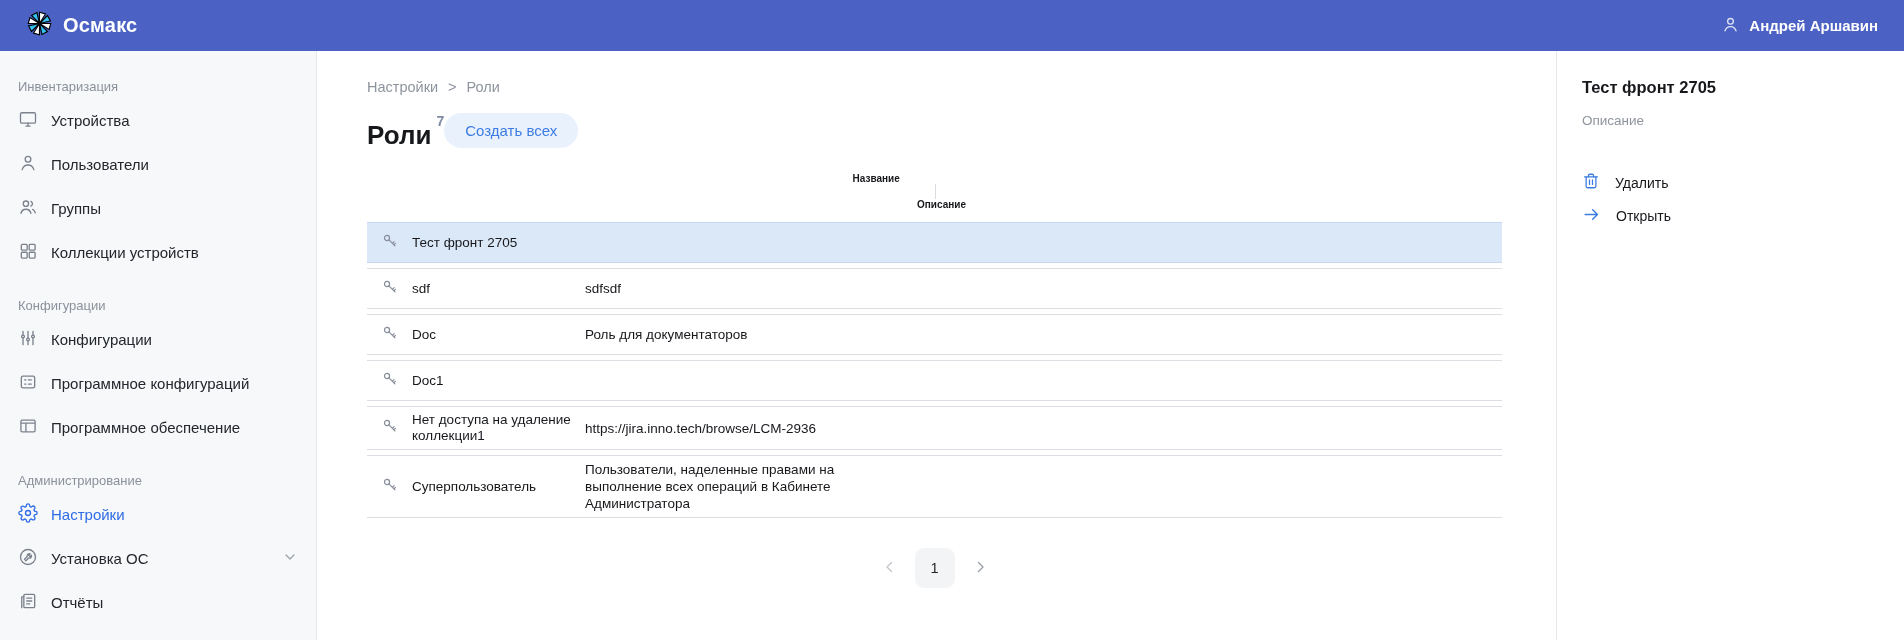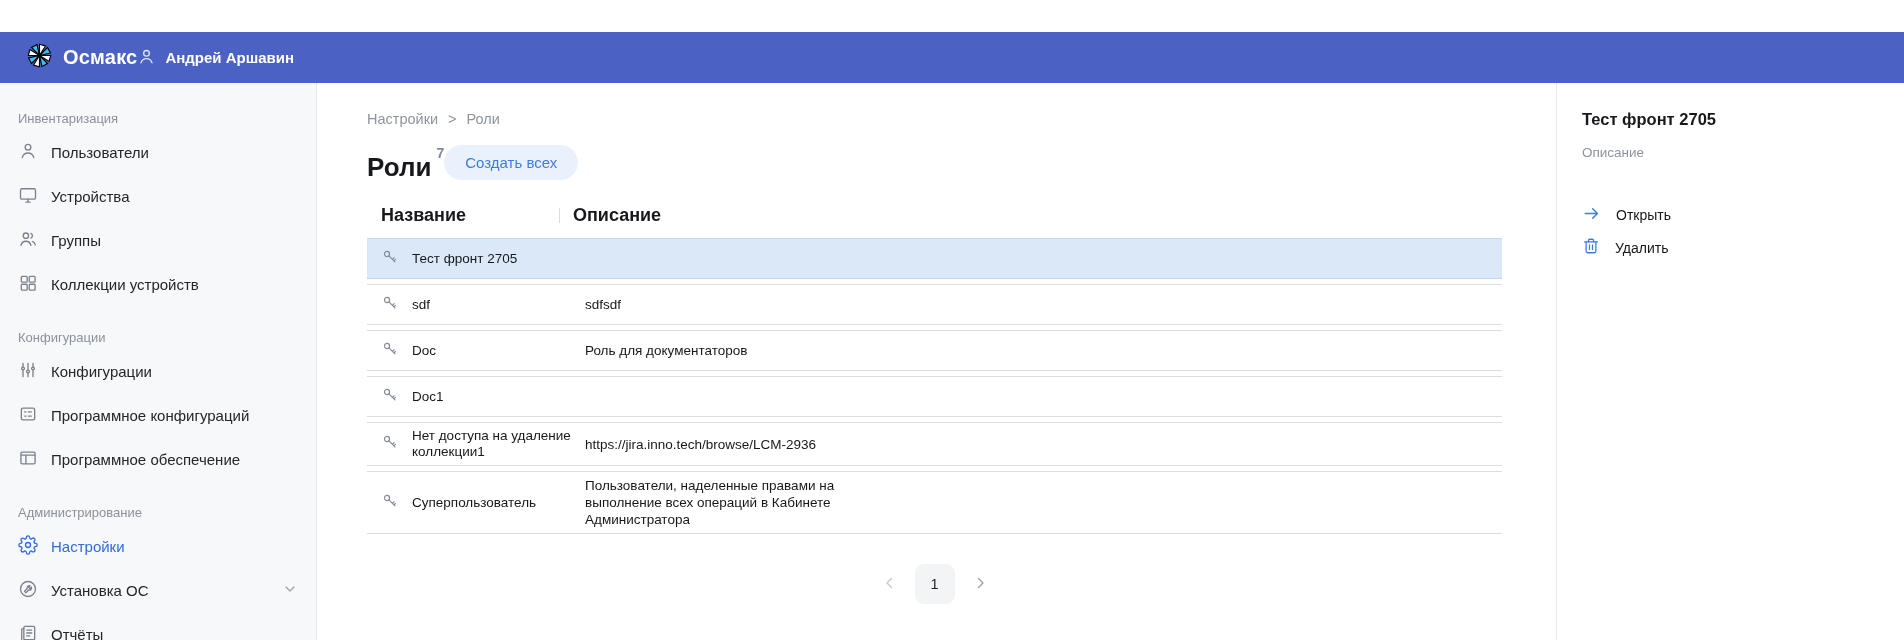--- a/index.html
+++ b/index.html
@@ -1,21 +1,21 @@
 <!DOCTYPE html>
 <html><head>
 <meta charset="utf-8">
 <style>
   * { margin:0; padding:0; box-sizing:border-box; }
   html,body { width:1904px; height:640px; overflow:hidden; background:#fff;
     font-family:"Liberation Sans", sans-serif; }
 
   
   .topbar { height:51px; background:#4b62c4; display:flex; align-items:center;
-    justify-content:flex-start; padding:0 26px;margin-top:32px; }
+    justify-content:space-between; padding:0 26px; }
   .brand { display:flex; align-items:center; gap:10px; }
   .brand-name { color:#fff; font-size:20px; font-weight:bold; letter-spacing:.2px; }
   .userbox { display:flex; align-items:center; gap:9px; color:#fff; font-size:15px;
     font-weight:bold; cursor:pointer; }
   .userbox svg { stroke:#dfe4f6; }
 
   
   .app { display:flex; height:589px; }
 
   
@@ -40,21 +40,21 @@
     margin-top:18px; }
   .page-title { font-size:26px; font-weight:bold; color:#17181c; }
   .page-title sup { font-size:14px; font-weight:bold; color:#7e8aa3;
     margin-left:5px; vertical-align:18px; }
   .create-btn { border:none; background:#e9f1fd; color:#3c7ce2; font-size:15px;
     font-family:inherit; padding:9px 21px; border-radius:18px; cursor:pointer; }
 
   
   .table { margin-top:16px; }
   .thead { display:flex; align-items:center; padding:6px 0 12px 14px;
-    font-size:18px; font-weight:bold; color:#17181c; }
+    font-size:10px; font-weight:bold; color:#17181c;flex-direction:column; }
   .thead .col-name { width:178px; }
   .thead .v-div { width:1px; height:15px; background:#d9dbe0; margin-right:13px; }
   .row { display:flex; align-items:center; min-height:41px; background:#fff;
     border-top:1px solid #dcdee3; border-bottom:1px solid #dcdee3;
     margin-bottom:5px; padding:5px 0; cursor:pointer; }
   .row.selected { background:#dbe8f8; border-color:#c5d7f2; }
   .cell-name { display:flex; align-items:center; gap:13px; width:218px;
     flex-shrink:0; padding-left:14px; font-size:13.5px; color:#17181c;
     line-height:16px; }
   .cell-name svg { stroke:#868d99; flex-shrink:0; }
@@ -111,36 +111,36 @@
   </div>
 </div>
 
 <div class="app">
 
   <div class="sidebar">
     <div class="group-label">Инвентаризация</div>
 
     <div class="side-item">
       <span>
+        <svg width="20" height="20" viewBox="0 0 24 24" fill="none" stroke-width="1.6" stroke-linecap="round" stroke-linejoin="round" stroke="currentColor">
+          <rect x="3" y="4.5" width="18" height="12.5" rx="1.8"></rect>
+            <path d="M9.5 20.5h5M12 17v3.5"></path>
+        </svg>
+      </span>
+      <span>Устройства</span>
+    </div>
+
+    <div class="side-item">
+      <span>
         <svg width="20" height="20" viewBox="0 0 24 24" fill="none" stroke-width="1.6" stroke-linecap="round" stroke="currentColor">
           <circle cx="12" cy="7.5" r="3.4"></circle>
             <path d="M5 20c1.2-4.2 4-5.6 7-5.6s5.8 1.4 7 5.6"></path>
         </svg>
       </span>
       <span>Пользователи</span>
-    </div>
-
-    <div class="side-item">
-      <span>
-        <svg width="20" height="20" viewBox="0 0 24 24" fill="none" stroke-width="1.6" stroke-linecap="round" stroke-linejoin="round" stroke="currentColor">
-          <rect x="3" y="4.5" width="18" height="12.5" rx="1.8"></rect>
-            <path d="M9.5 20.5h5M12 17v3.5"></path>
-        </svg>
-      </span>
-      <span>Устройства</span>
     </div>
 
     <div class="side-item">
       <span>
         <svg width="20" height="20" viewBox="0 0 24 24" fill="none" stroke-width="1.6" stroke-linecap="round" stroke="currentColor">
           <circle cx="9.5" cy="8" r="3.2"></circle>
             <path d="M3.5 19.5c1-3.6 3.4-4.8 6-4.8s5 1.2 6 4.8"></path>
           <path d="M15.5 5.2a3.2 3.2 0 0 1 0 5.8M17.5 14.9c1.6.6 2.7 1.9 3.2 4"></path>
         </svg>
       </span>
@@ -334,31 +334,31 @@
       </div>
     </div>
   </div>
 
   <div class="detail">
     <div class="detail-title">Тест фронт 2705</div>
     <div class="detail-desc-label">Описание</div>
     <div class="detail-actions">
       <div class="action">
         <span>
-          <svg width="19" height="19" viewBox="0 0 24 24" fill="none" stroke-width="1.8" stroke-linecap="round" stroke-linejoin="round" stroke="currentColor">
-            <path d="M4 12h15M13.5 6l6 6-6 6"></path>
-          </svg>
-        </span>
-        <span>Открыть</span>
-      </div>
-      <div class="action">
-        <span>
           <svg width="18" height="18" viewBox="0 0 24 24" fill="none" stroke-width="1.7" stroke-linecap="round" stroke-linejoin="round" stroke="currentColor">
             <polyline points="3.5 6.5 20.5 6.5"></polyline>
             <path d="M18.5 6.5V19a2 2 0 0 1-2 2h-9a2 2 0 0 1-2-2V6.5M8.5 6.5V5a2 2 0 0 1 2-2h3a2 2 0 0 1 2 2v1.5"></path>
             <path d="M10 10.5v6M14 10.5v6"></path>
           </svg>
         </span>
         <span>Удалить</span>
       </div>
+      <div class="action">
+        <span>
+          <svg width="19" height="19" viewBox="0 0 24 24" fill="none" stroke-width="1.8" stroke-linecap="round" stroke-linejoin="round" stroke="currentColor">
+            <path d="M4 12h15M13.5 6l6 6-6 6"></path>
+          </svg>
+        </span>
+        <span>Открыть</span>
+      </div>
     </div>
   </div>
 </div>
 
 </body></html>

